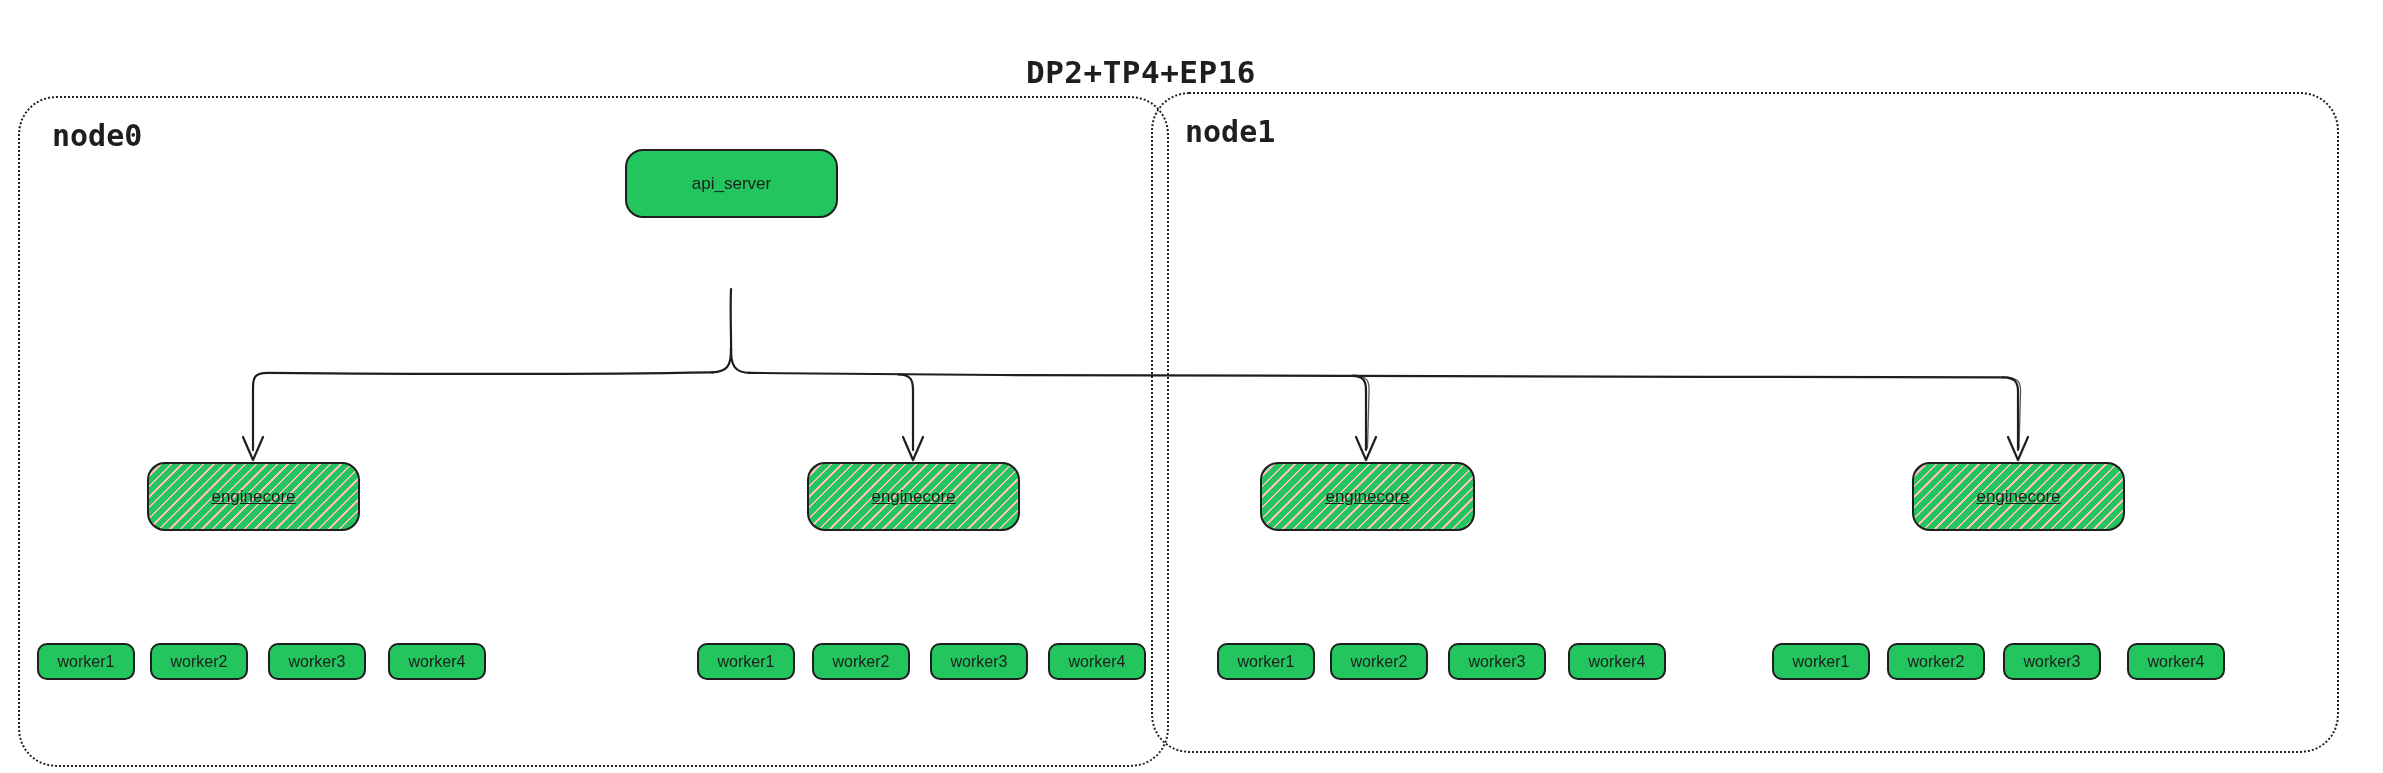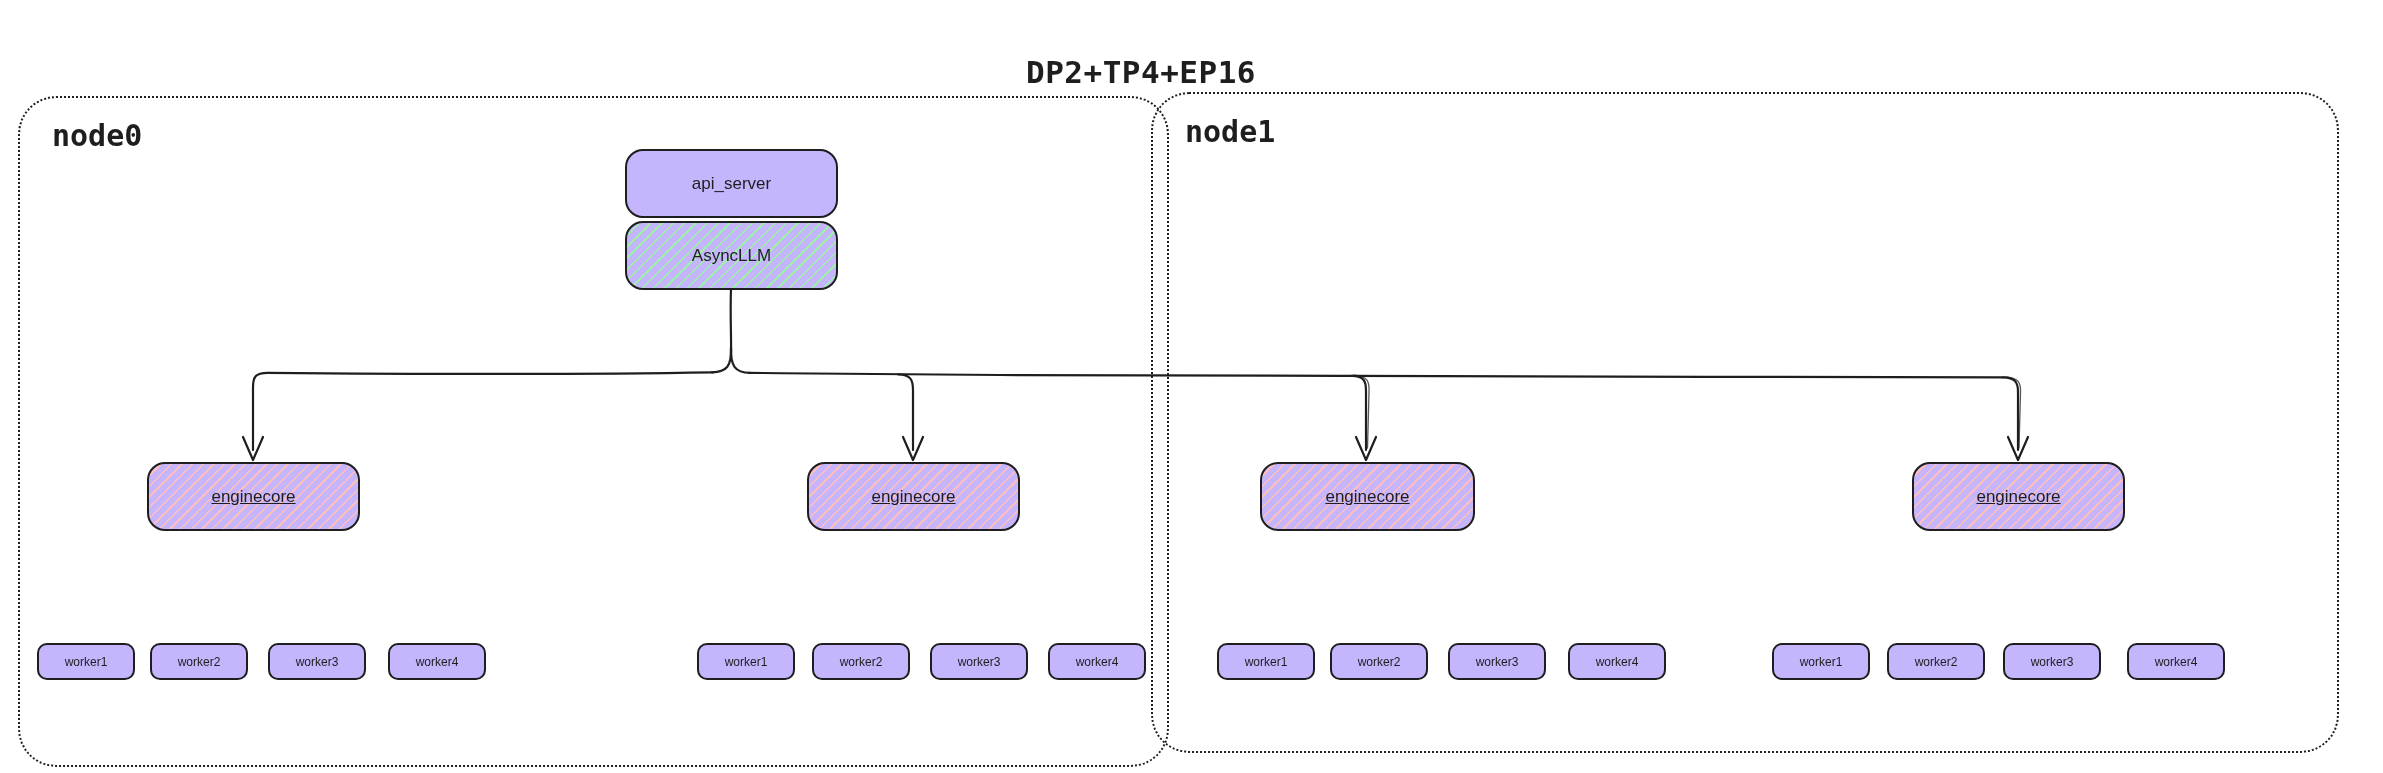--- a/index.html
+++ b/index.html
@@ -29,37 +29,37 @@
   .node-label{
     position:absolute;left:32px;top:20px;
     font-family:"DejaVu Sans Mono", monospace;
     font-size:30px;font-weight:bold;
   }
   .shape{
     position:absolute;
     border:2.5px solid #1e1e1e;
     display:flex;align-items:center;justify-content:center;
     box-sizing:border-box;
-    background:#c4b5fd;
+    background:#22c55e;
     font-size:17px;
     white-space:nowrap;
   }
   .big{border-radius:18px;height:69px;width:213px;}
   .hatch-green{
     background-image:repeating-linear-gradient(135deg,
       #9ef0a8 0px, #9ef0a8 1.7px, transparent 1.7px, transparent 8px);
   }
   .hatch-red{
     background-image:repeating-linear-gradient(135deg,
       #ffbdbd 0px, #ffbdbd 1.7px, transparent 1.7px, transparent 7.5px);
     text-decoration:underline;
   }
   .worker{
     border-radius:10px;height:37px;width:98px;
-    border-width:2.2px;font-size:12px;top:643px;
+    border-width:2.2px;font-size:16px;top:643px;
   }
   #arrows{position:absolute;left:0;top:0;pointer-events:none;}
   #arrows path{stroke:#1e1e1e;fill:none;stroke-width:2.2;stroke-linecap:round;stroke-linejoin:round;}
   #arrows path.overdraw{stroke-width:1.3;opacity:0.75;}
 </style>
 </head>
 <body>
 
 <div id="canvas">
 
@@ -84,23 +84,20 @@
     <path d="M2003,377.4 C2015,377.7 2018,382 2018,392 L2018,450"></path>
     <path class="overdraw" d="M2005,376.8 C2019,377.5 2021,383 2020.5,393 L2019,448"></path>
     <path d="M243,437 L253,460 L263,437"></path>
     <path d="M903,437 L913,460 L923,437"></path>
     <path d="M1356,437 L1366,460 L1376,437"></path>
     <path d="M2008,437 L2018,460 L2028,437"></path>
   </svg>
 
   <div class="shape big" style="left:625px;top:149px;">
     <span>api_server</span>
-  </div>
-  <div class="shape big hatch-green" style="left:625px;top:221px;">
-    <span>AsyncLLM</span>
   </div>
 
   <div class="shape big hatch-red" style="left:147px;top:462px;">
     <span>enginecore</span>
   </div>
   <div class="shape big hatch-red" style="left:807px;top:462px;">
     <span>enginecore</span>
   </div>
   <div class="shape big hatch-red" style="left:1260px;top:462px;width:215px;">
     <span>enginecore</span>

